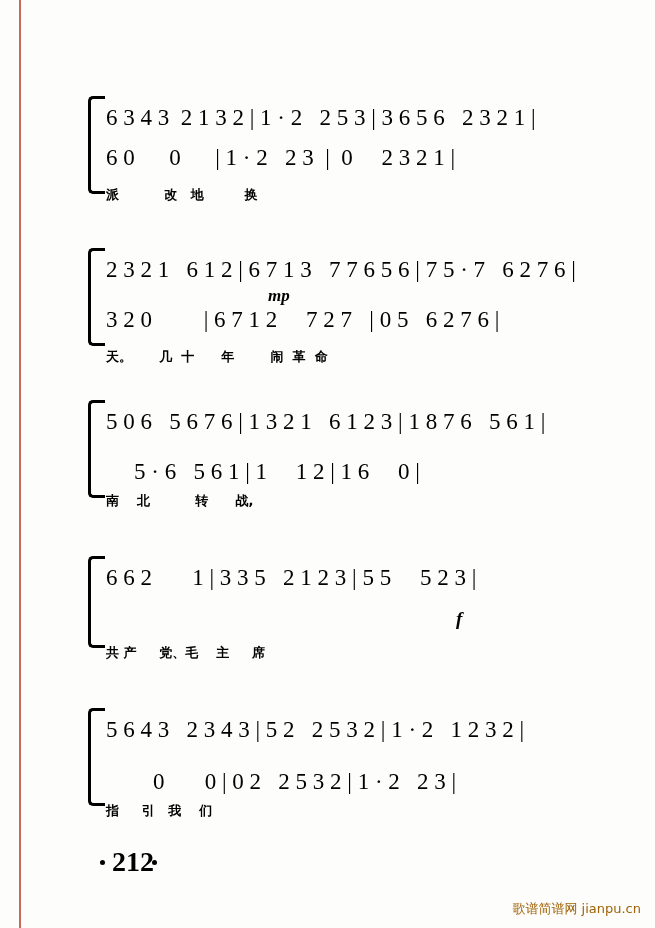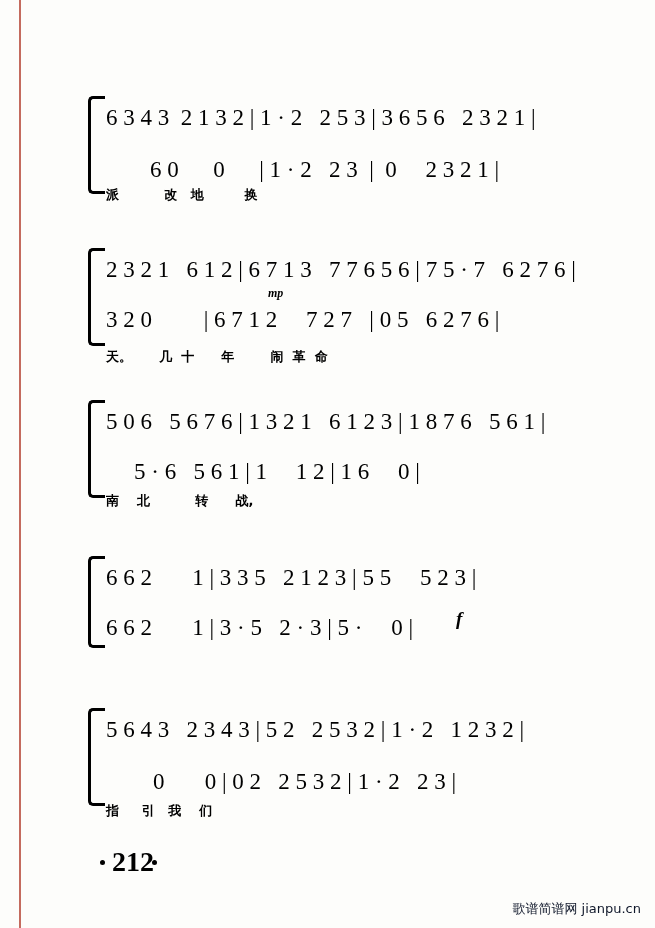--- a/index.html
+++ b/index.html
@@ -79,21 +79,21 @@
     font-size: 13px;
     font-weight: bold;
     white-space: pre;
     font-family: "DejaVu Sans", sans-serif;
   }
   .dyn {
     position: absolute;
     font-family: "Liberation Serif", serif;
     font-style: italic;
     font-weight: bold;
-    font-size: 12px;
+    font-size: 17px;
   }
   .pagenum {
     position: absolute;
     left: 112px;
     top: 846px;
     font-size: 28px;
     font-weight: bold;
     font-family: "Liberation Serif", serif;
   }
   .pagedot {
@@ -101,40 +101,40 @@
     width: 5px; height: 5px;
     border-radius: 50%;
     background: #000;
     top: 860px;
   }
   .watermark {
     position: absolute;
     right: 14px;
     bottom: 10px;
     font-size: 13px;
-    color: #0f172a;
+    color: #a16207;
     font-family: "DejaVu Sans", sans-serif;
   }
 </style>
 </head>
 <body>
 
 <div id="page">
 
   <div class="margin-rule"></div>
 
   <div class="system" style="top:96px; height:100px;">
     <div class="brace" style="height:92px;"></div>
 
     <div class="staff" style="height:40px;">
       <div class="notes">6 3 4 3  2 1 3 2 | 1 · 2   2 5 3 | 3 6 5 6   2 3 2 1 |</div>
     </div>
 
     <div class="staff" style="height:46px;">
-      <div class="notes" style="top:12px;margin-left:44px;">6 0      0      | 1 · 2   2 3  |  0     2 3 2 1 |</div>
+      <div class="notes" style="top:0;">6 0      0      | 1 · 2   2 3  |  0     2 3 2 1 |</div>
     </div>
 
     <div class="lyrics" style="top:86px;">派          改   地         换</div>
   </div>
 
   <div class="system" style="top:248px; height:100px;">
     <div class="brace" style="height:92px;"></div>
 
     <div class="staff" style="height:40px;">
       <div class="notes">2 3 2 1   6 1 2 | 6 7 1 3   7 7 6 5 6 | 7 5 · 7   6 2 7 6 |</div>
@@ -165,24 +165,22 @@
 
   <div class="system" style="top:556px; height:100px;">
     <div class="brace" style="height:86px;"></div>
 
     <div class="staff" style="height:40px;">
       <div class="notes">6 6 2       1 | 3 3 5   2 1 2 3 | 5 5     5 2 3 |</div>
     </div>
 
     <div class="dyn" style="left:368px; top:52px; font-size:19px;">f</div>
 
-    <div class="staff" style="height:46px;">
-      <div class="notes" style="top:10px;">6 6 2       1 | 3 · 5   2 · 3 | 5 ·     0 |</div>
-    </div>
-
+
+    <div class="lyrics" style="top:84px;">共 产     党、毛    主     席</div>
   </div>
 
   <div class="system" style="top:708px; height:100px;">
     <div class="brace" style="height:92px;"></div>
 
     <div class="staff" style="height:40px;">
       <div class="notes">5 6 4 3   2 3 4 3 | 5 2   2 5 3 2 | 1 · 2   1 2 3 2 |</div>
     </div>
 
     <div class="staff" style="height:46px;margin-left:47px;">

